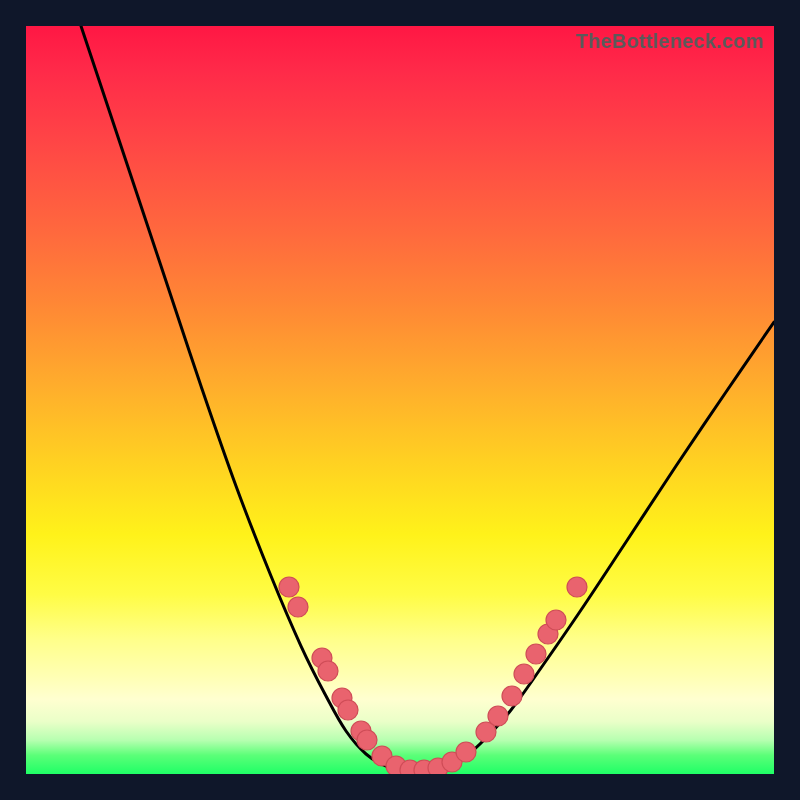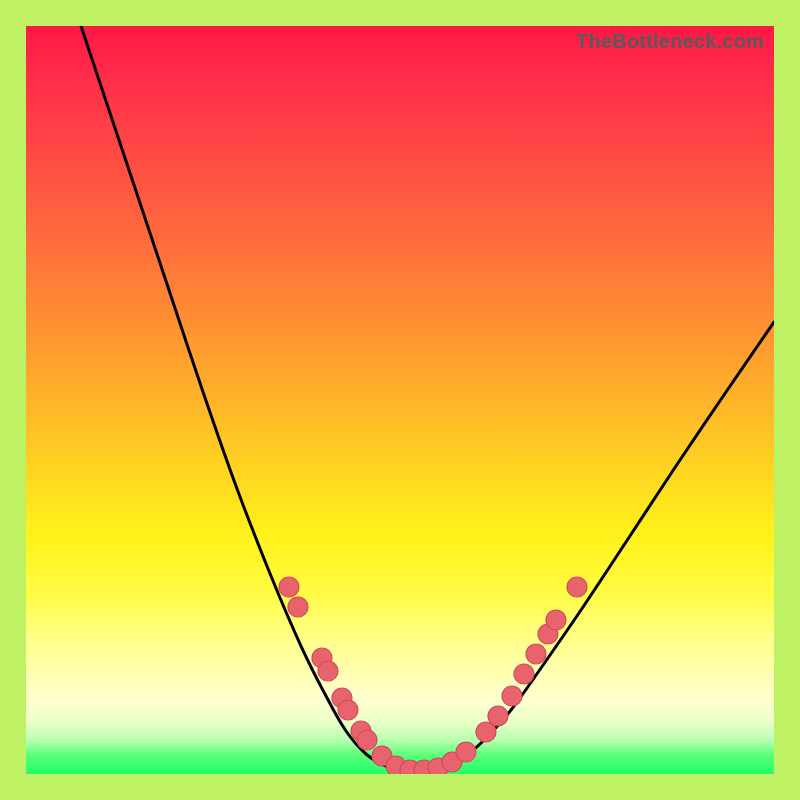--- a/index.html
+++ b/index.html
@@ -8,21 +8,21 @@
     width: 800px;
     height: 800px;
     overflow: hidden;
     background: #000;
     font-family: Arial, Helvetica, sans-serif;
   }
   .frame {
     position: relative;
     width: 800px;
     height: 800px;
-    background: #bef264;
+    background: #0f172a;
   }
   .plot-area {
     position: absolute;
     left: 26px;
     top: 26px;
     width: 748px;
     height: 748px;
     
     background: linear-gradient(
       to bottom,

